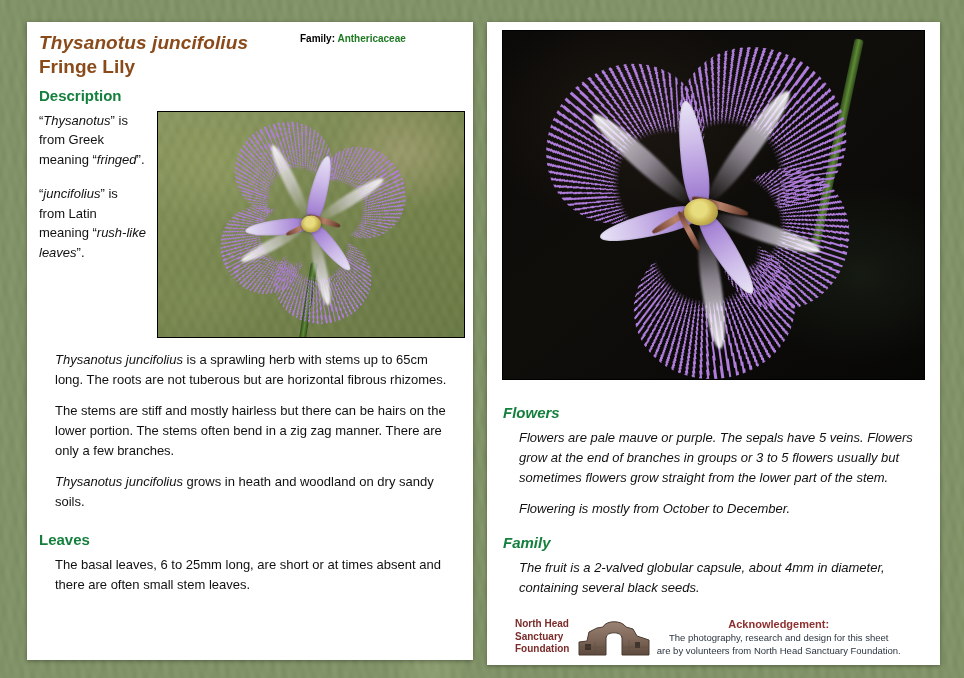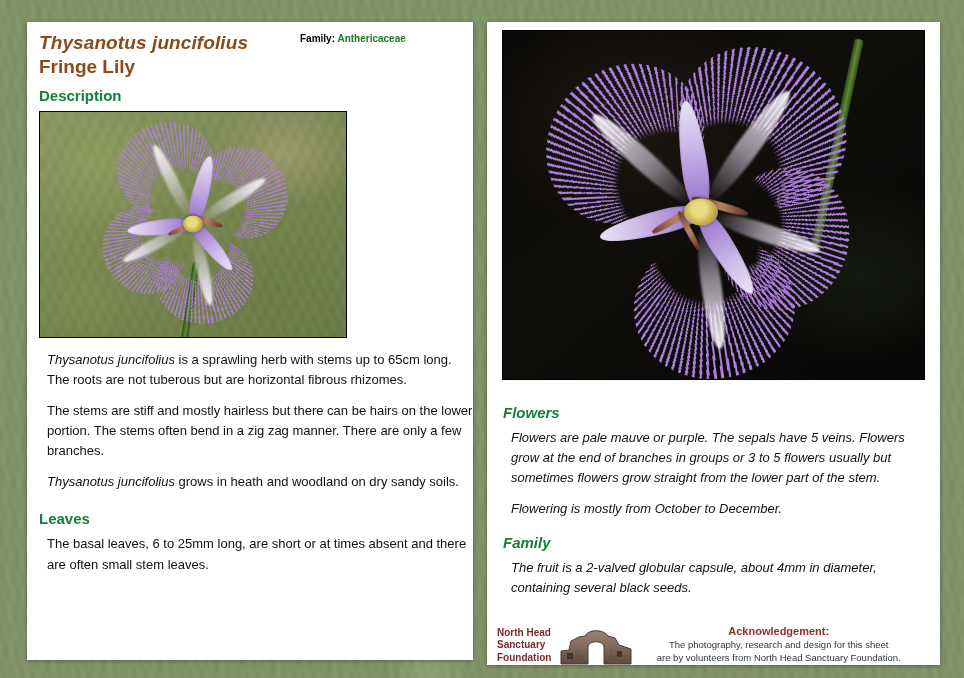--- a/index.html
+++ b/index.html
@@ -36,40 +36,40 @@
   }
 
   
   .panel{
     position:absolute;background:#ffffff;
     box-shadow:0 1px 4px rgba(0,0,0,.35);
   }
   #left-panel{left:27px;top:22px;width:446px;height:638px;}
   #right-panel{left:487px;top:22px;width:453px;height:643px;}
 
-  .pad{padding:10px 0 0 12px;}
+  .pad{padding:10px 20px 0 12px;}
 
   
   .sci-name{
     font-size:19px;font-weight:bold;font-style:italic;color:#8a4a19;
     letter-spacing:.1px;line-height:1.15;margin:0;
   }
   .common-name{
     font-size:19px;font-weight:bold;color:#8a4a19;line-height:1.2;margin:2px 0 0 0;
   }
   .family-line{
     position:absolute;left:300px;top:33px;font-size:10px;font-weight:bold;color:#000;
     white-space:nowrap;
   }
   .family-value{color:#1c7a21;}
   h2.section{
     font-size:15px;font-weight:bold;color:#15803d;margin:8px 0 6px 0;line-height:1.2;
   }
   p.body{
-    font-size:13px;color:#111;line-height:1.55;margin:0 0 11px 8px;
+    font-size:13px;color:#111;line-height:1.55;margin:0 0 11px 16px;
   }
   .it{font-style:italic;}
 
   
   .two-col{display:flex;gap:10px;align-items:flex-start;}
   .narrow-col{width:108px;flex:0 0 108px;}
   .narrow-col p{font-size:13px;color:#111;line-height:1.52;margin:0 0 14px 0;}
 
   
   .photo{position:relative;overflow:hidden;border:1px solid #000;background:#000;}
@@ -148,21 +148,21 @@
   }
   .stamen{
     position:absolute;border-radius:40%;
     background:linear-gradient(90deg,#6b3a2a,#b8826a,#5e3224);
     filter:blur(.4px);
   }
 
   
   #footer{
     position:absolute;left:0;right:0;bottom:0;height:56px;
-    display:flex;align-items:flex-end;padding:0 10px;box-sizing:border-box;
+    display:flex;align-items:center;padding:0 28px;box-sizing:border-box;
   }
   .nhsf{display:flex;align-items:center;gap:8px;}
   .nhsf-text{
     font-size:10px;font-weight:bold;color:#7a2b2b;line-height:1.28;white-space:nowrap;
   }
   .arch{width:74px;height:38px;display:block;}
   .ack{
     flex:1;text-align:center;padding-right:6px;
   }
   .ack-title{font-size:11px;font-weight:bold;color:#8e2f2f;line-height:1.3;margin-bottom:1px;}
@@ -181,20 +181,24 @@
   <div class="pad">
 
     <div>
       <div class="sci-name">Thysanotus juncifolius</div>
       <div class="common-name">Fringe Lily</div>
     </div>
 
     <h2 class="section">Description</h2>
 
     <div class="two-col">
+      <div class="narrow-col">
+        <p>“<span class="it">Thysanotus</span><span>” is from Greek meaning “</span><span class="it">fringed</span>”.</p>
+        <p>“<span class="it">juncifolius</span><span>” is from Latin meaning “</span><span class="it">rush-like leaves</span>”.</p>
+      </div>
 
       <div class="photo" id="photo-left">
         <div class="ph-bg"></div>
         <div class="ph-tex"></div>
         <div class="stem" style="left:146px;top:150px;width:7px;height:90px;transform:rotate(9deg);"></div>
         <div class="flower" style="width:0;height:0;">
 
           <div class="petal" style="width:78px;height:96px;transform:translate(-50%,-100%) rotate(-26deg);">
             <div class="fringe"></div>
               <div class="inner"></div>

